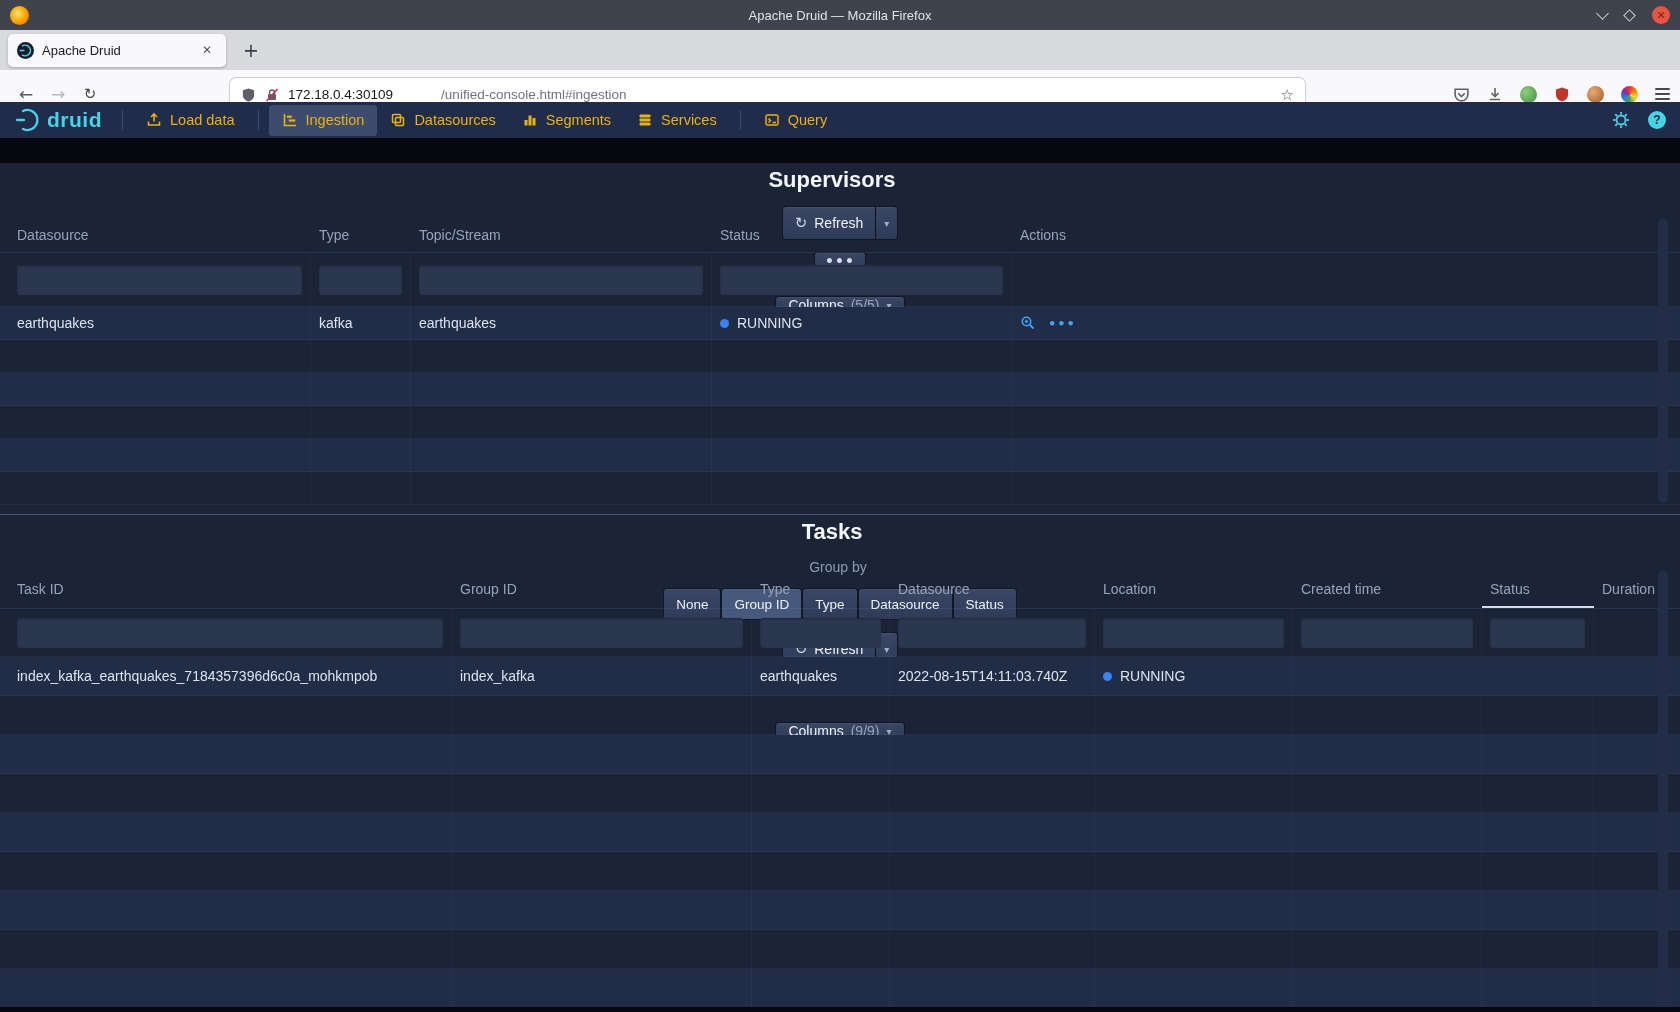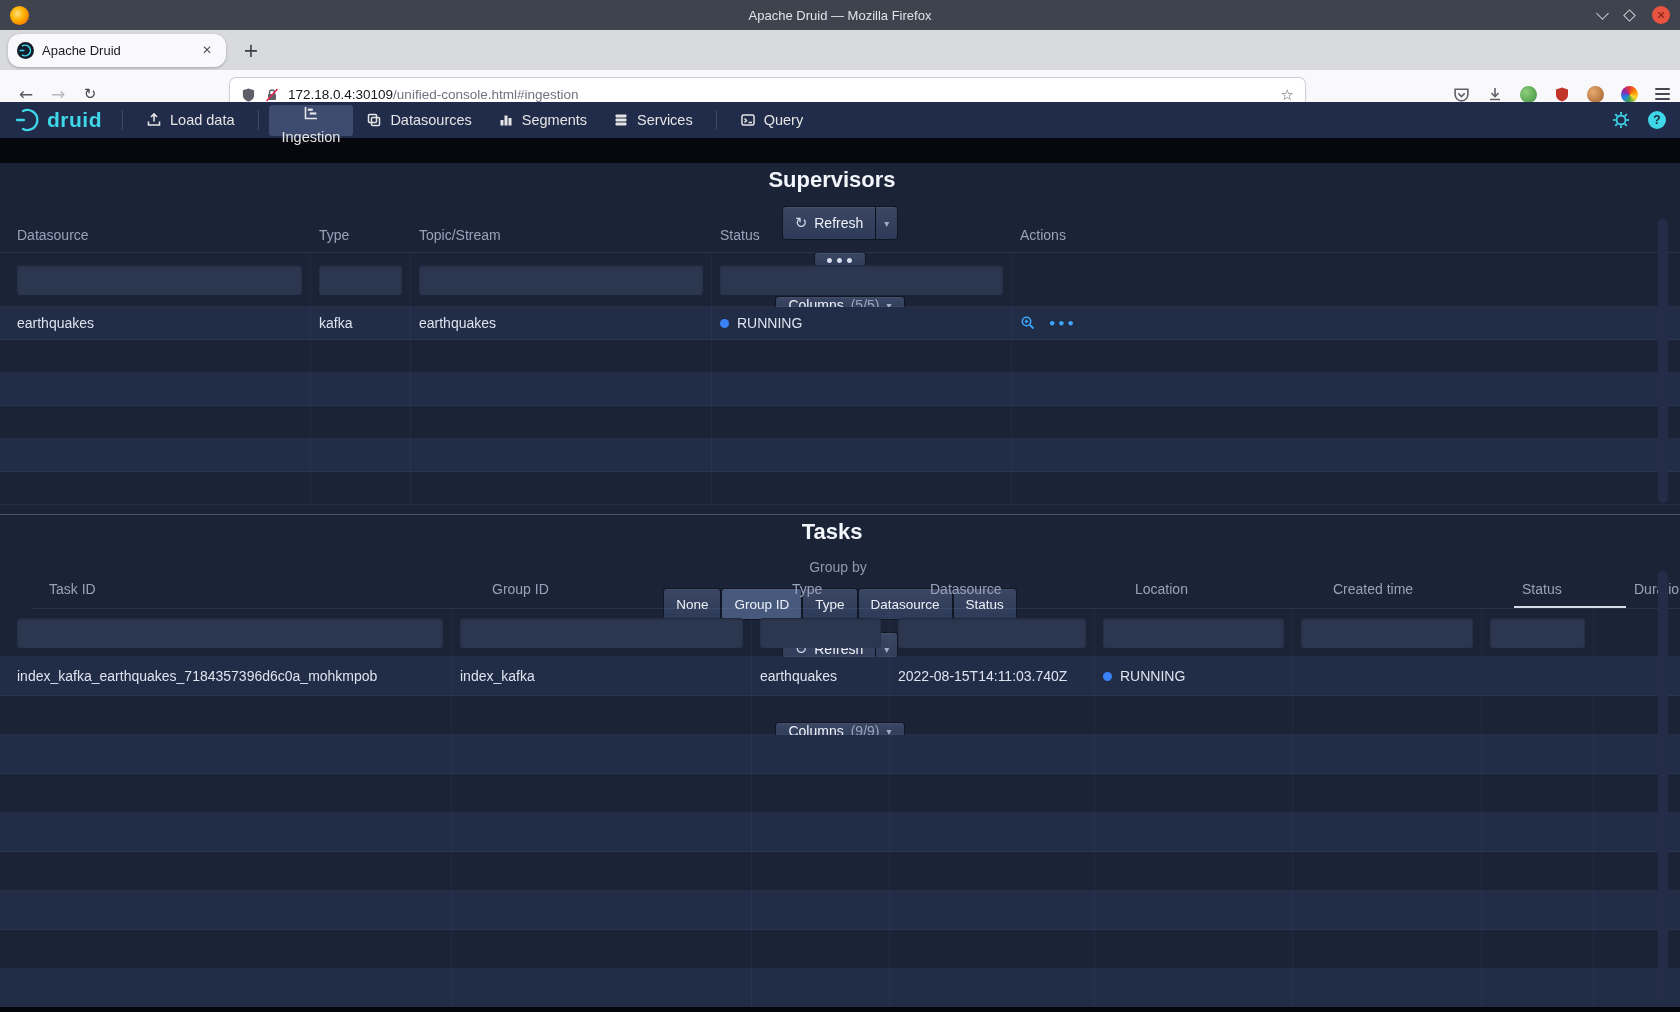--- a/index.html
+++ b/index.html
@@ -14,52 +14,52 @@
   .ff-logo{width:19px;height:19px;border-radius:50%;flex:none;
     background:radial-gradient(circle at 40% 40%,#ffe082,#ffb300 40%,#fb8c00 65%,#e64a19);}
   .titlebar-title{position:absolute;left:200px;right:200px;text-align:center;color:#e0e3e8;font-size:13px;pointer-events:none;}
   .window-controls{margin-left:auto;display:flex;align-items:center;gap:18px;z-index:2;}
   .wc-min{width:9px;height:9px;border-right:1.6px solid #ccd0d7;border-bottom:1.6px solid #ccd0d7;transform:rotate(45deg);margin-top:-4px;}
   .wc-max{width:9px;height:9px;border:1.6px solid #ccd0d7;transform:rotate(45deg);}
   .wc-close{width:18px;height:18px;border-radius:50%;background:#e85441;color:#77210f;font-size:11px;font-weight:bold;display:flex;align-items:center;justify-content:center;}
 
   
   .tabbar{position:absolute;top:30px;left:0;right:0;height:40px;background:#d9dade;display:flex;align-items:center;}
-  .tab{margin-left:8px;width:218px;height:33px;background:#f9f9fb;border-radius:12px;box-shadow:0 1px 3px rgba(0,0,0,.25);display:flex;align-items:center;padding:0 9px;gap:8px;}
+  .tab{margin-left:8px;width:218px;height:33px;background:#f9f9fb;border-radius:5px;box-shadow:0 1px 3px rgba(0,0,0,.25);display:flex;align-items:center;padding:0 9px;gap:8px;}
   .tab-title{font-size:13px;color:#1b1b21;white-space:nowrap;}
   .tab-close{margin-left:auto;color:#55555e;font-size:12px;width:20px;height:20px;display:flex;align-items:center;justify-content:center;border-radius:3px;}
   .newtab{margin-left:10px;font-size:19px;color:#3c3c45;width:30px;height:30px;display:flex;align-items:center;justify-content:center;}
 
   
   .navbar{position:absolute;top:70px;left:0;right:0;height:49px;background:#f9f9fb;border-bottom:1px solid #dfdfe4;}
   .nav-left{position:absolute;left:10px;top:0;height:48px;display:flex;align-items:center;}
   .nav-btn{width:32px;height:32px;display:flex;align-items:center;justify-content:center;font-size:17px;}
   .nav-btn.back{color:#58585f;}
   .nav-btn.forward{color:#b9b9c0;}
   .nav-btn.reload{color:#47474f;font-size:15px;}
   .urlbar{position:absolute;left:230px;top:8px;width:1075px;height:33px;background:#ffffff;border-radius:6px;
     box-shadow:0 0 0 1px #cfcfd8,0 1px 4px rgba(0,0,0,.05);display:flex;align-items:center;padding:0 11px;gap:9px;}
   .url-text{font-size:13.5px;color:#18181d;white-space:nowrap;}
-  .url-path{color:#72727f;}
+  .url-path{color:#72727f;padding-left:48px;}
   .url-star{margin-left:auto;color:#5a5a63;font-size:15px;}
   .toolbar-icons{position:absolute;right:10px;top:0;height:48px;display:flex;align-items:center;gap:17px;color:#5f5f68;}
   .ext-circle{width:17px;height:17px;border-radius:50%;}
   .ext-circle.green{background:radial-gradient(circle at 35% 35%,#8ed07c,#3e8e41);}
   .ext-circle.avatar{background:radial-gradient(circle at 35% 35%,#e8ab6e,#9c5a2b);}
   .ext-pinwheel{width:17px;height:17px;border-radius:50%;background:conic-gradient(#e53935,#fb8c00,#fdd835,#43a047,#1e88e5,#8e24aa,#e53935);}
   .hamburger{display:flex;flex-direction:column;gap:3px;}
   .hamburger span{width:15px;height:2px;background:#47474f;border-radius:1px;}
 
   
   .druid-header{position:absolute;top:102px;left:0;right:0;height:36px;background:#202c49;display:flex;align-items:center;padding:0 14px;color:var(--accent,#3fd6e8);}
   .logo{display:flex;align-items:center;gap:7px;margin-right:10px;}
   .logo-text{color:var(--accent,#3fd6e8);font-size:21px;font-weight:bold;letter-spacing:.5px;}
   .vsep{width:1px;height:20px;background:#3c4a68;margin:0 10px;flex:none;}
-  .hnav{display:flex;align-items:center;gap:8px;height:31px;padding:0 13px;border-radius:3px;color:#e5e5e5;font-size:14.5px;white-space:nowrap;}
-  .hnav.active{background:#3c4b6e;flex-direction:column;}
+  .hnav{display:flex;align-items:center;gap:8px;height:31px;padding:0 13px;border-radius:3px;color:#eab308;font-size:14.5px;white-space:nowrap;}
+  .hnav.active{background:#3c4b6e;}
   .hnav svg{flex:none;}
   .header-right{margin-left:auto;display:flex;align-items:center;gap:18px;}
   .help-circle{width:18px;height:18px;border-radius:50%;background:var(--accent,#3fd6e8);color:#1c2537;font-weight:bold;font-size:12px;display:flex;align-items:center;justify-content:center;}
 
   
   .content{position:absolute;top:163px;left:0;right:0;bottom:5px;background:#1b2337;overflow:hidden;}
   .section-bar{display:flex;align-items:center;height:54px;padding:4px 17px 0;gap:14px;flex-direction:column;}
   .section-title{font-size:22px;font-weight:600;color:#f2f5fa;margin-right:16px;}
   .spacer{flex:1;}
   .btn{height:32px;border:none;border-radius:3px;display:inline-flex;align-items:center;gap:7px;padding:0 12px;
@@ -79,21 +79,21 @@
   .gb-btn.active{background-color:#47587d;background-image:none;}
 
   
   .table{position:relative;}
   .trow{display:grid;}
   .sup .trow{grid-template-columns:311px 100px 301px 300px 1fr;}
   .tasks .trow{grid-template-columns:452px 300px 138px 205px 198px 189px 112px 1fr;}
   .trow > :first-child{padding-left:17px;}
   .th{display:flex;align-items:center;padding:0 8px;color:#98a3ba;font-size:14px;white-space:nowrap;overflow:hidden;}
   .thead{height:36px;border-bottom:1px solid rgba(130,150,195,.14);}
-  .tasks .thead{height:40px;margin-left:32px;}
+  .tasks .thead{height:40px;}
   .th.sorted{box-shadow:inset 0 -2px 0 #d5dbe8;}
   .tfilter{height:54px;border-bottom:1px solid rgba(130,150,195,.09);}
   .tasks .tfilter{height:48px;}
   .fcell{display:flex;align-items:center;padding:0 8px;border-right:1px solid rgba(130,150,195,.06);}
   .fcell:last-child{border-right:none;}
   .fcell input{width:100%;height:30px;background:#2b364f;border:none;border-radius:3px;
     box-shadow:inset 0 1px 2px rgba(0,0,0,.3);color:#dce2ee;font-size:14px;padding:0 8px;outline:none;}
   .tbody .trow{border-bottom:1px solid rgba(130,150,195,.09);}
   .sup .tbody .trow{height:33px;}
   .tasks .tbody .trow{height:39px;}

